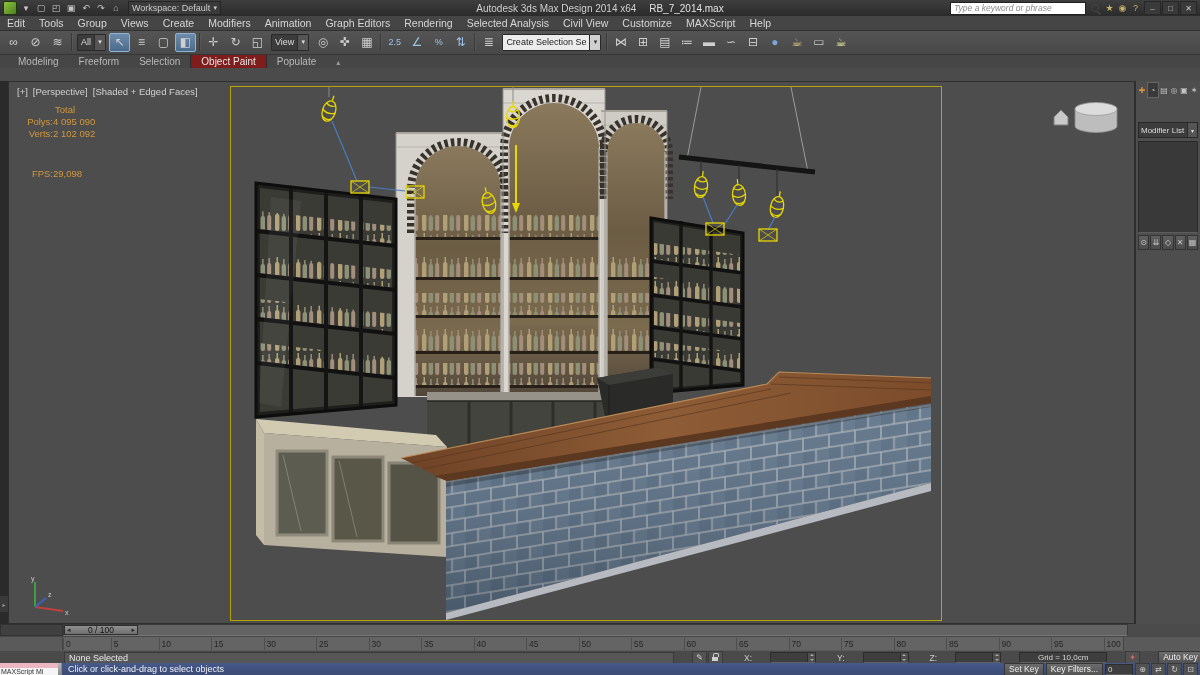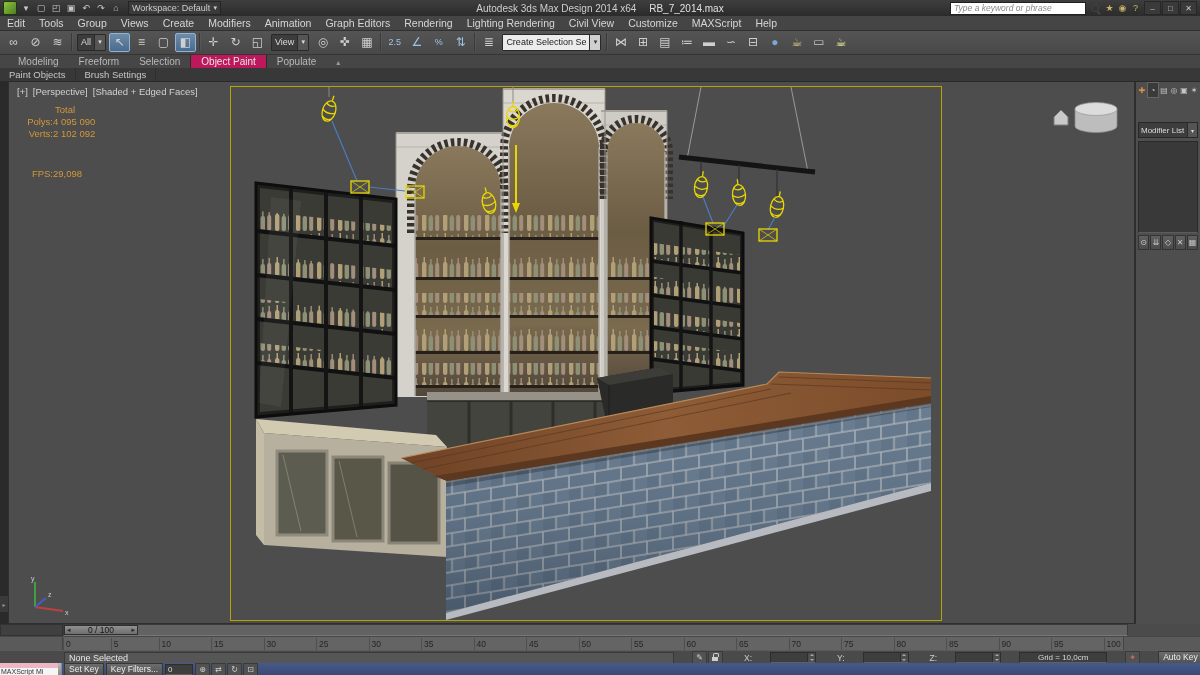--- a/index.html
+++ b/index.html
@@ -39,21 +39,21 @@
   .tbi.combo-dark{background:#3c3c3c;color:#ddd;}
   .tbi.combo-light{background:#ececec;color:#222;}
   .cmb-l{padding:0 3px;white-space:nowrap;overflow:hidden;}
   .combo-light .cmb-l{max-width:92px;}
   .cmb-a{width:10px;height:100%;display:flex;align-items:center;justify-content:center;background:#555;color:#ddd;font-size:7px;border-left:1px solid #2c2c2c;}
   .combo-light .cmb-a{background:#d0d0d0;color:#333;}
 
   
   .ribbontabs{top:54px;height:14px;background:#464646;display:flex;align-items:flex-end;padding-left:8px;z-index:27;}
   .rtab{padding:1px 10px 1px;font-size:10px;color:#b8b8b8;}
-  .rtab.active{background:#be185d;color:#e6e6e6;border:1px solid #2c2c2c;border-bottom:none;}
+  .rtab.active{background:#7f1d1d;color:#e6e6e6;border:1px solid #2c2c2c;border-bottom:none;}
   .rtab.rmin{margin-left:6px;color:#999;font-size:8px;padding:1px 4px;}
   .ribbonsub{top:68px;height:13px;background:#383838;border-bottom:1px solid #292929;display:flex;align-items:center;z-index:26;}
   .rsub{padding:0 9px;font-size:9.5px;color:#c6c6c6;border-right:1px solid #2f2f2f;height:100%;display:flex;align-items:center;}
 
   
   .work{top:81px;height:543px;display:flex;}
   .lstrip{width:8px;background:#2a2a2a;position:relative;flex:0 0 auto;}
   .lstrip-btn{position:absolute;bottom:12px;left:0;width:8px;height:16px;color:#999;font-size:6px;display:flex;align-items:center;justify-content:center;background:#3a3a3a;}
   .viewport{flex:1;position:relative;background:#4d4d4d;border:1px solid #2f2f2f;overflow:hidden;}
   .vplabel{position:absolute;top:4px;left:8px;display:flex;gap:5px;font-size:9.5px;color:#d2d2d2;z-index:5;}
@@ -161,21 +161,21 @@
   <div class="row menubar">
       <span class="menu-item">Edit</span>
       <span class="menu-item">Tools</span>
       <span class="menu-item">Group</span>
       <span class="menu-item">Views</span>
       <span class="menu-item">Create</span>
       <span class="menu-item">Modifiers</span>
       <span class="menu-item">Animation</span>
       <span class="menu-item">Graph Editors</span>
       <span class="menu-item">Rendering</span>
-      <span class="menu-item">Lighting Rendering</span>
+      <span class="menu-item">Selected Analysis</span>
       <span class="menu-item">Civil View</span>
       <span class="menu-item">Customize</span>
       <span class="menu-item">MAXScript</span>
       <span class="menu-item">Help</span>
     </div>
 
   <div class="row toolbar">
       <span class="tbi">∞</span>
       <span class="tbi">⊘</span>
       <span class="tbi">≋</span>
@@ -224,24 +224,20 @@
       <span class="tbi" style="color: rgb(237, 237, 154);">☕</span>
     </div>
 
   <div class="row ribbontabs">
       <span class="rtab">Modeling</span>
       <span class="rtab">Freeform</span>
       <span class="rtab">Selection</span>
       <span class="rtab active">Object Paint</span>
       <span class="rtab">Populate</span>
       <span class="rtab rmin">▴</span>
-    </div>
-  <div class="row ribbonsub">
-      <span class="rsub">Paint Objects</span>
-      <span class="rsub">Brush Settings</span>
     </div>
 
   <div class="row work">
     <div class="lstrip">
       <span class="lstrip-btn">▸</span>
     </div>
 
     <div class="viewport">
       <div class="vplabel">
         <span>[+]</span>
@@ -563,20 +559,21 @@
         <span class="sbi">⇥</span>
         <span class="sbi">⊠</span>
       </span>
   </div>
 
   <div class="row promptrow">
     <div class="mxs">
       <span class="mxs-label">MAXScript Mi</span>
       <span class="mxs-scroll"></span>
     </div>
+    <div class="prompt">Click or click-and-drag to select objects</div>
     <span class="skbtn">Set Key</span>
     <span class="skbtn">Key Filters...</span>
     <span class="coord-field" style="width:24px;color:#ddd;font-size:8px;line-height:9px;padding-left:2px;">0</span>
     <span class="iconstrip" style="margin-right:2px;">
         <span class="sbi">⊕</span>
         <span class="sbi">⇄</span>
         <span class="sbi">↻</span>
         <span class="sbi">⊡</span>
       </span>
   </div>

